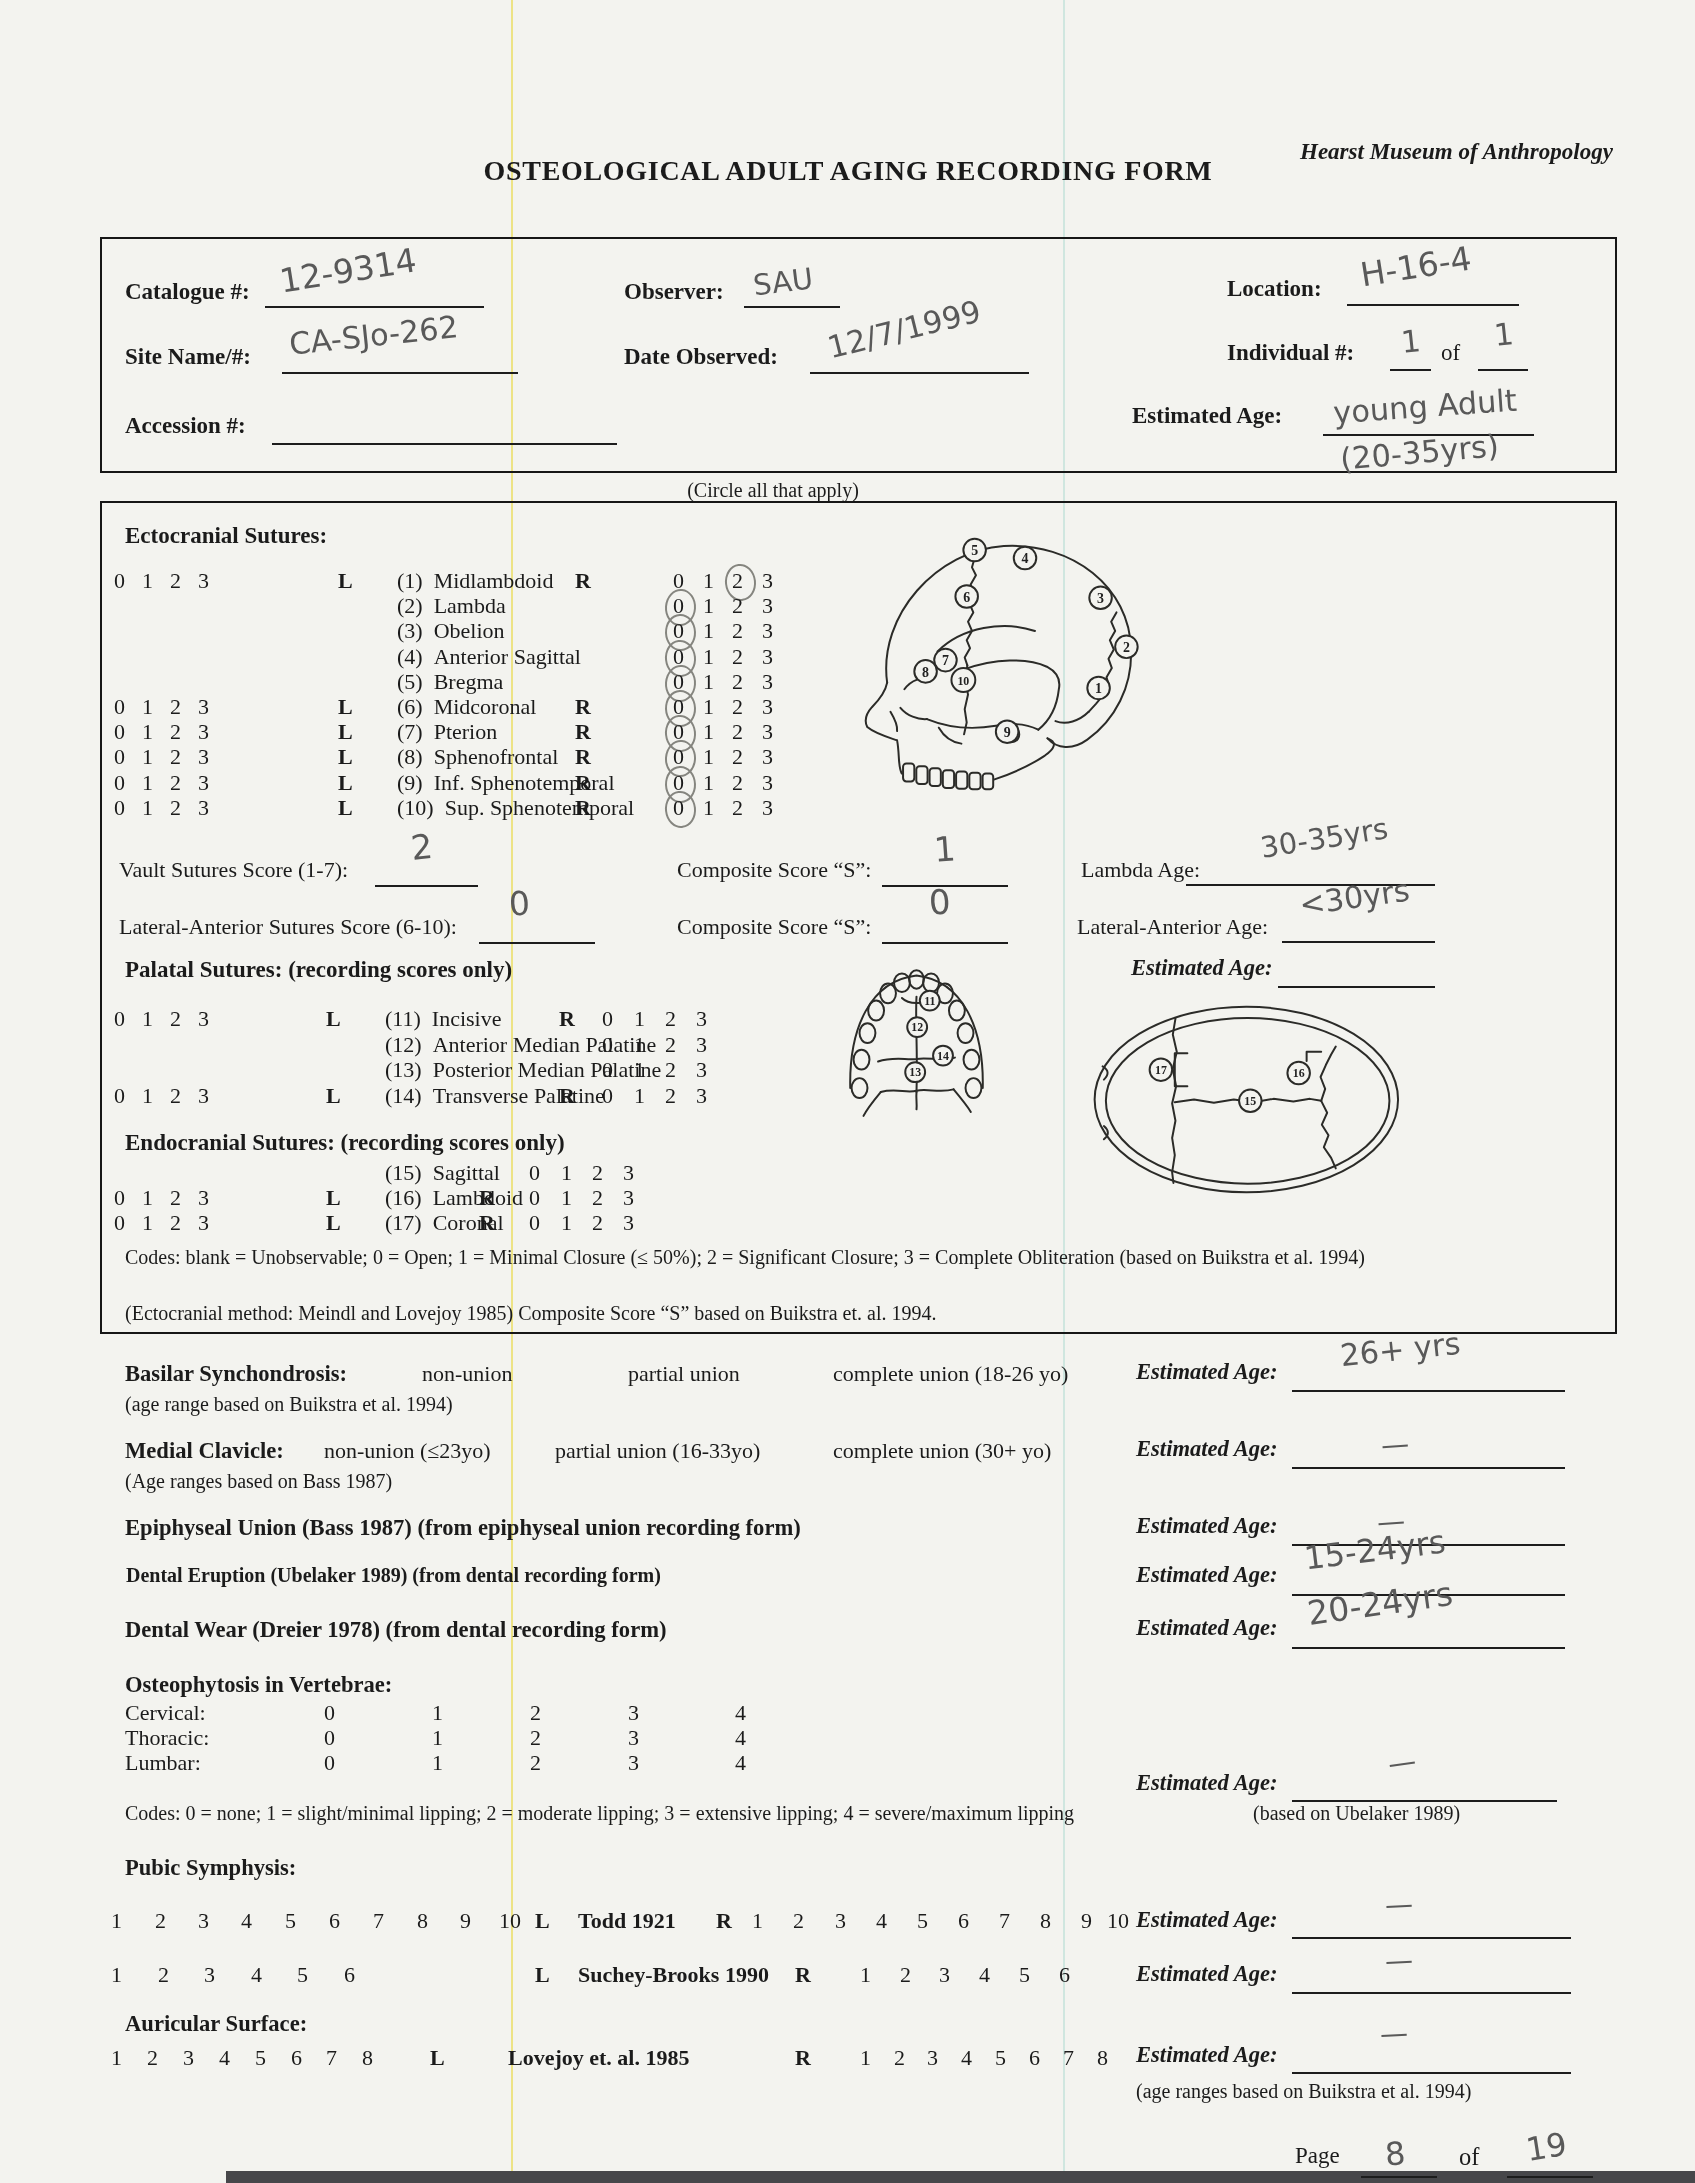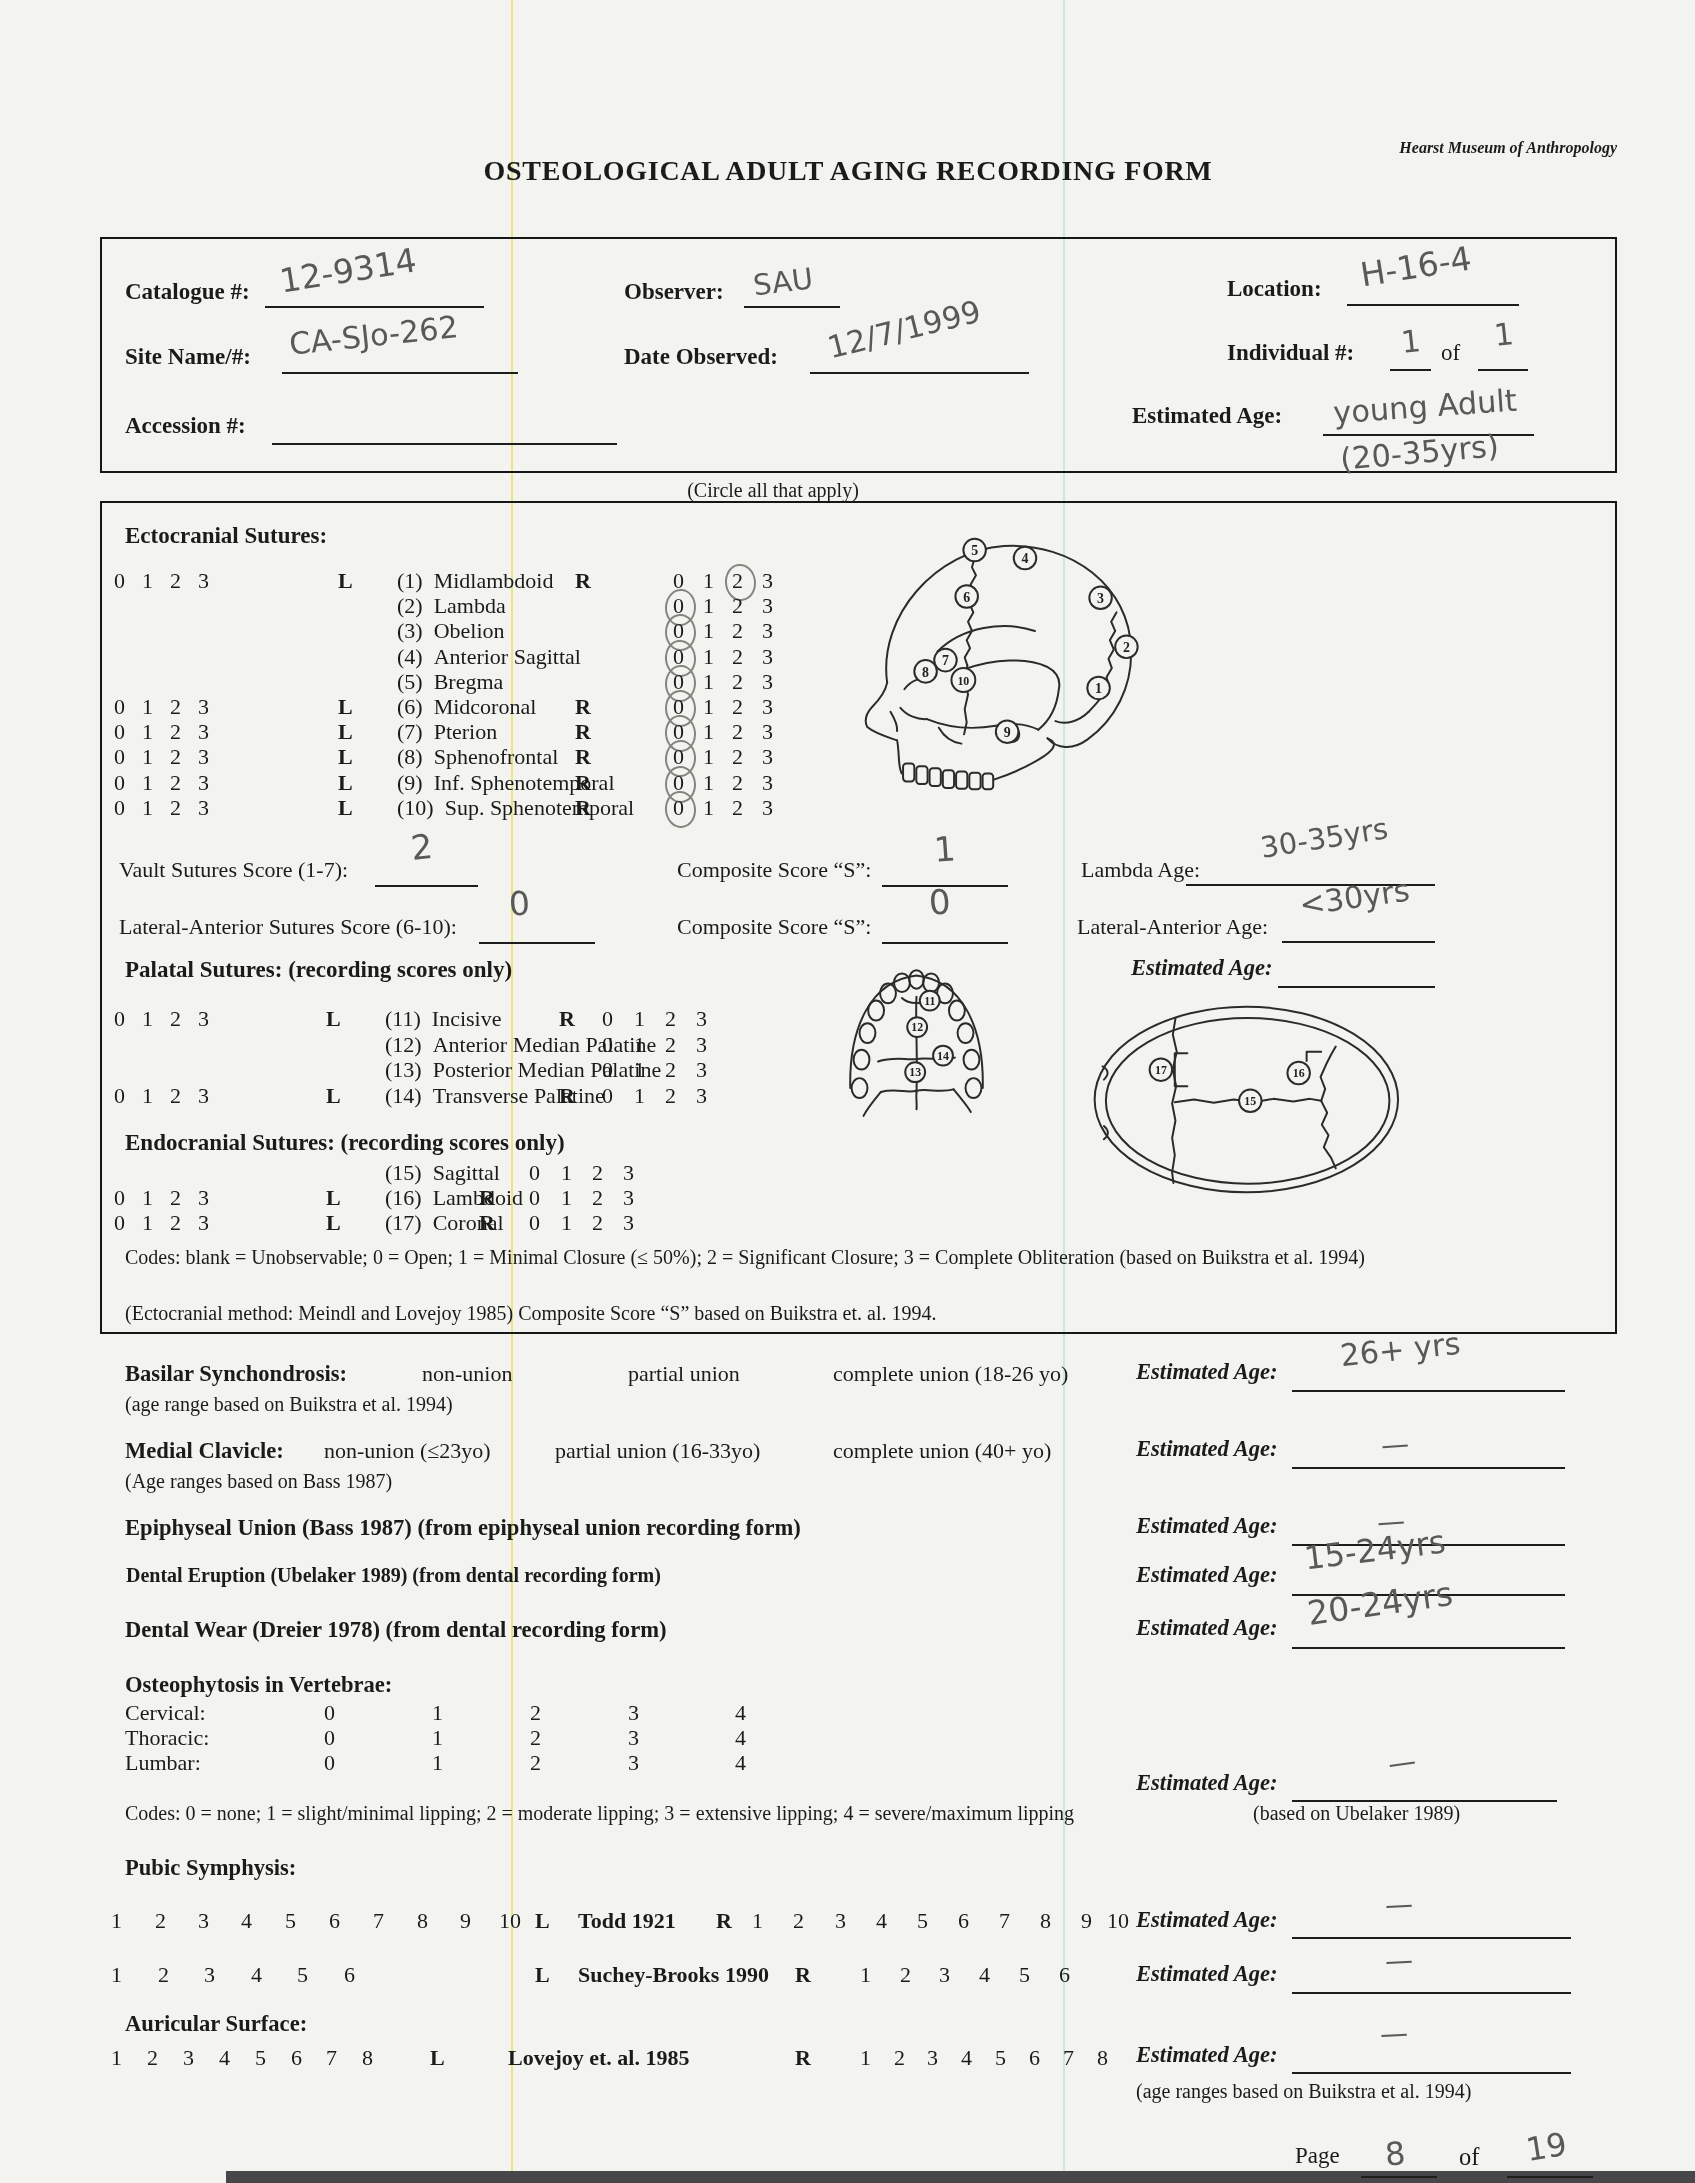--- a/index.html
+++ b/index.html
@@ -24,21 +24,21 @@
 </style>
 </head>
 <body>
 
 <div class="page" id="pg">
 
   <div class="scanline-y" style="left:511px"></div>
   <div class="scanline-c" style="left:1063px"></div>
   <div class="bottom-strip" style="left:226px;top:2171px;width:1470px;height:12.6px"></div>
 
-  <div class="t bi" style="left:1300px;top:139px;width:317px;text-align:right;font-size:16px">Hearst Museum of Anthropology</div>
+  <div class="t bi" style="left:1300px;top:139px;width:317px;text-align:left;font-size:23px">Hearst Museum of Anthropology</div>
   <div class="t b" style="left:0;top:155px;width:1696px;text-align:center;font-size:28px;letter-spacing:0.7px">OSTEOLOGICAL  ADULT AGING  RECORDING  FORM</div>
 
   <div class="box" style="left:100px;top:237px;width:1513px;height:232px"></div>
 
   <span class="t b" style="left:125px;top:279px;font-size:23px">Catalogue #:</span>
   <div class="u" style="left:265px;top:306px;width:219px"></div>
   <span class="hw" style="left:279px;top:251px;font-size:33px;transform:rotate(-9deg)">12-9314</span>
 
   <span class="t b" style="left:624px;top:279px;font-size:23px">Observer:</span>
   <div class="u" style="left:744px;top:306px;width:96px"></div>
@@ -114,21 +114,21 @@
   <span class="t" style="left:628px;top:1361px">partial union</span>
   <span class="t" style="left:833px;top:1361px">complete union (18-26 yo)</span>
   <span class="t bi" style="left:1136px;top:1359px;font-size:22.6px">Estimated Age:</span>
   <div class="u" style="left:1292px;top:1390px;width:273px"></div>
   <span class="hw" style="left:1340px;top:1332px;font-size:30.5px;transform:rotate(-6deg)">26+ yrs</span>
   <span class="t sm" style="left:125px;top:1393px">(age range based on Buikstra et al. 1994)</span>
 
   <span class="t b" style="left:125px;top:1438px;font-size:22.6px">Medial Clavicle:</span>
   <span class="t" style="left:324px;top:1438px">non-union (≤23yo)</span>
   <span class="t" style="left:555px;top:1438px">partial union (16-33yo)</span>
-  <span class="t" style="left:833px;top:1438px">complete union (40+ yo)</span>
+  <span class="t" style="left:833px;top:1438px">complete union (30+ yo)</span>
   <span class="t bi" style="left:1136px;top:1436px;font-size:22.6px">Estimated Age:</span>
   <div class="u" style="left:1292px;top:1467px;width:273px"></div>
   <span class="hw" style="left:1381px;top:1428px;font-size:28px;transform:rotate(-4deg)">—</span>
   <span class="t sm" style="left:125px;top:1470px">(Age ranges based on Bass 1987)</span>
 
   <span class="t b" style="left:125px;top:1515px;font-size:22.6px">Epiphyseal Union (Bass 1987)  (from epiphyseal union recording form)</span>
   <span class="t bi" style="left:1136px;top:1513px;font-size:22.6px">Estimated Age:</span>
   <div class="u" style="left:1292px;top:1544px;width:273px"></div>
   <span class="hw" style="left:1377px;top:1505px;font-size:28px;transform:rotate(-4deg)">—</span>
 

